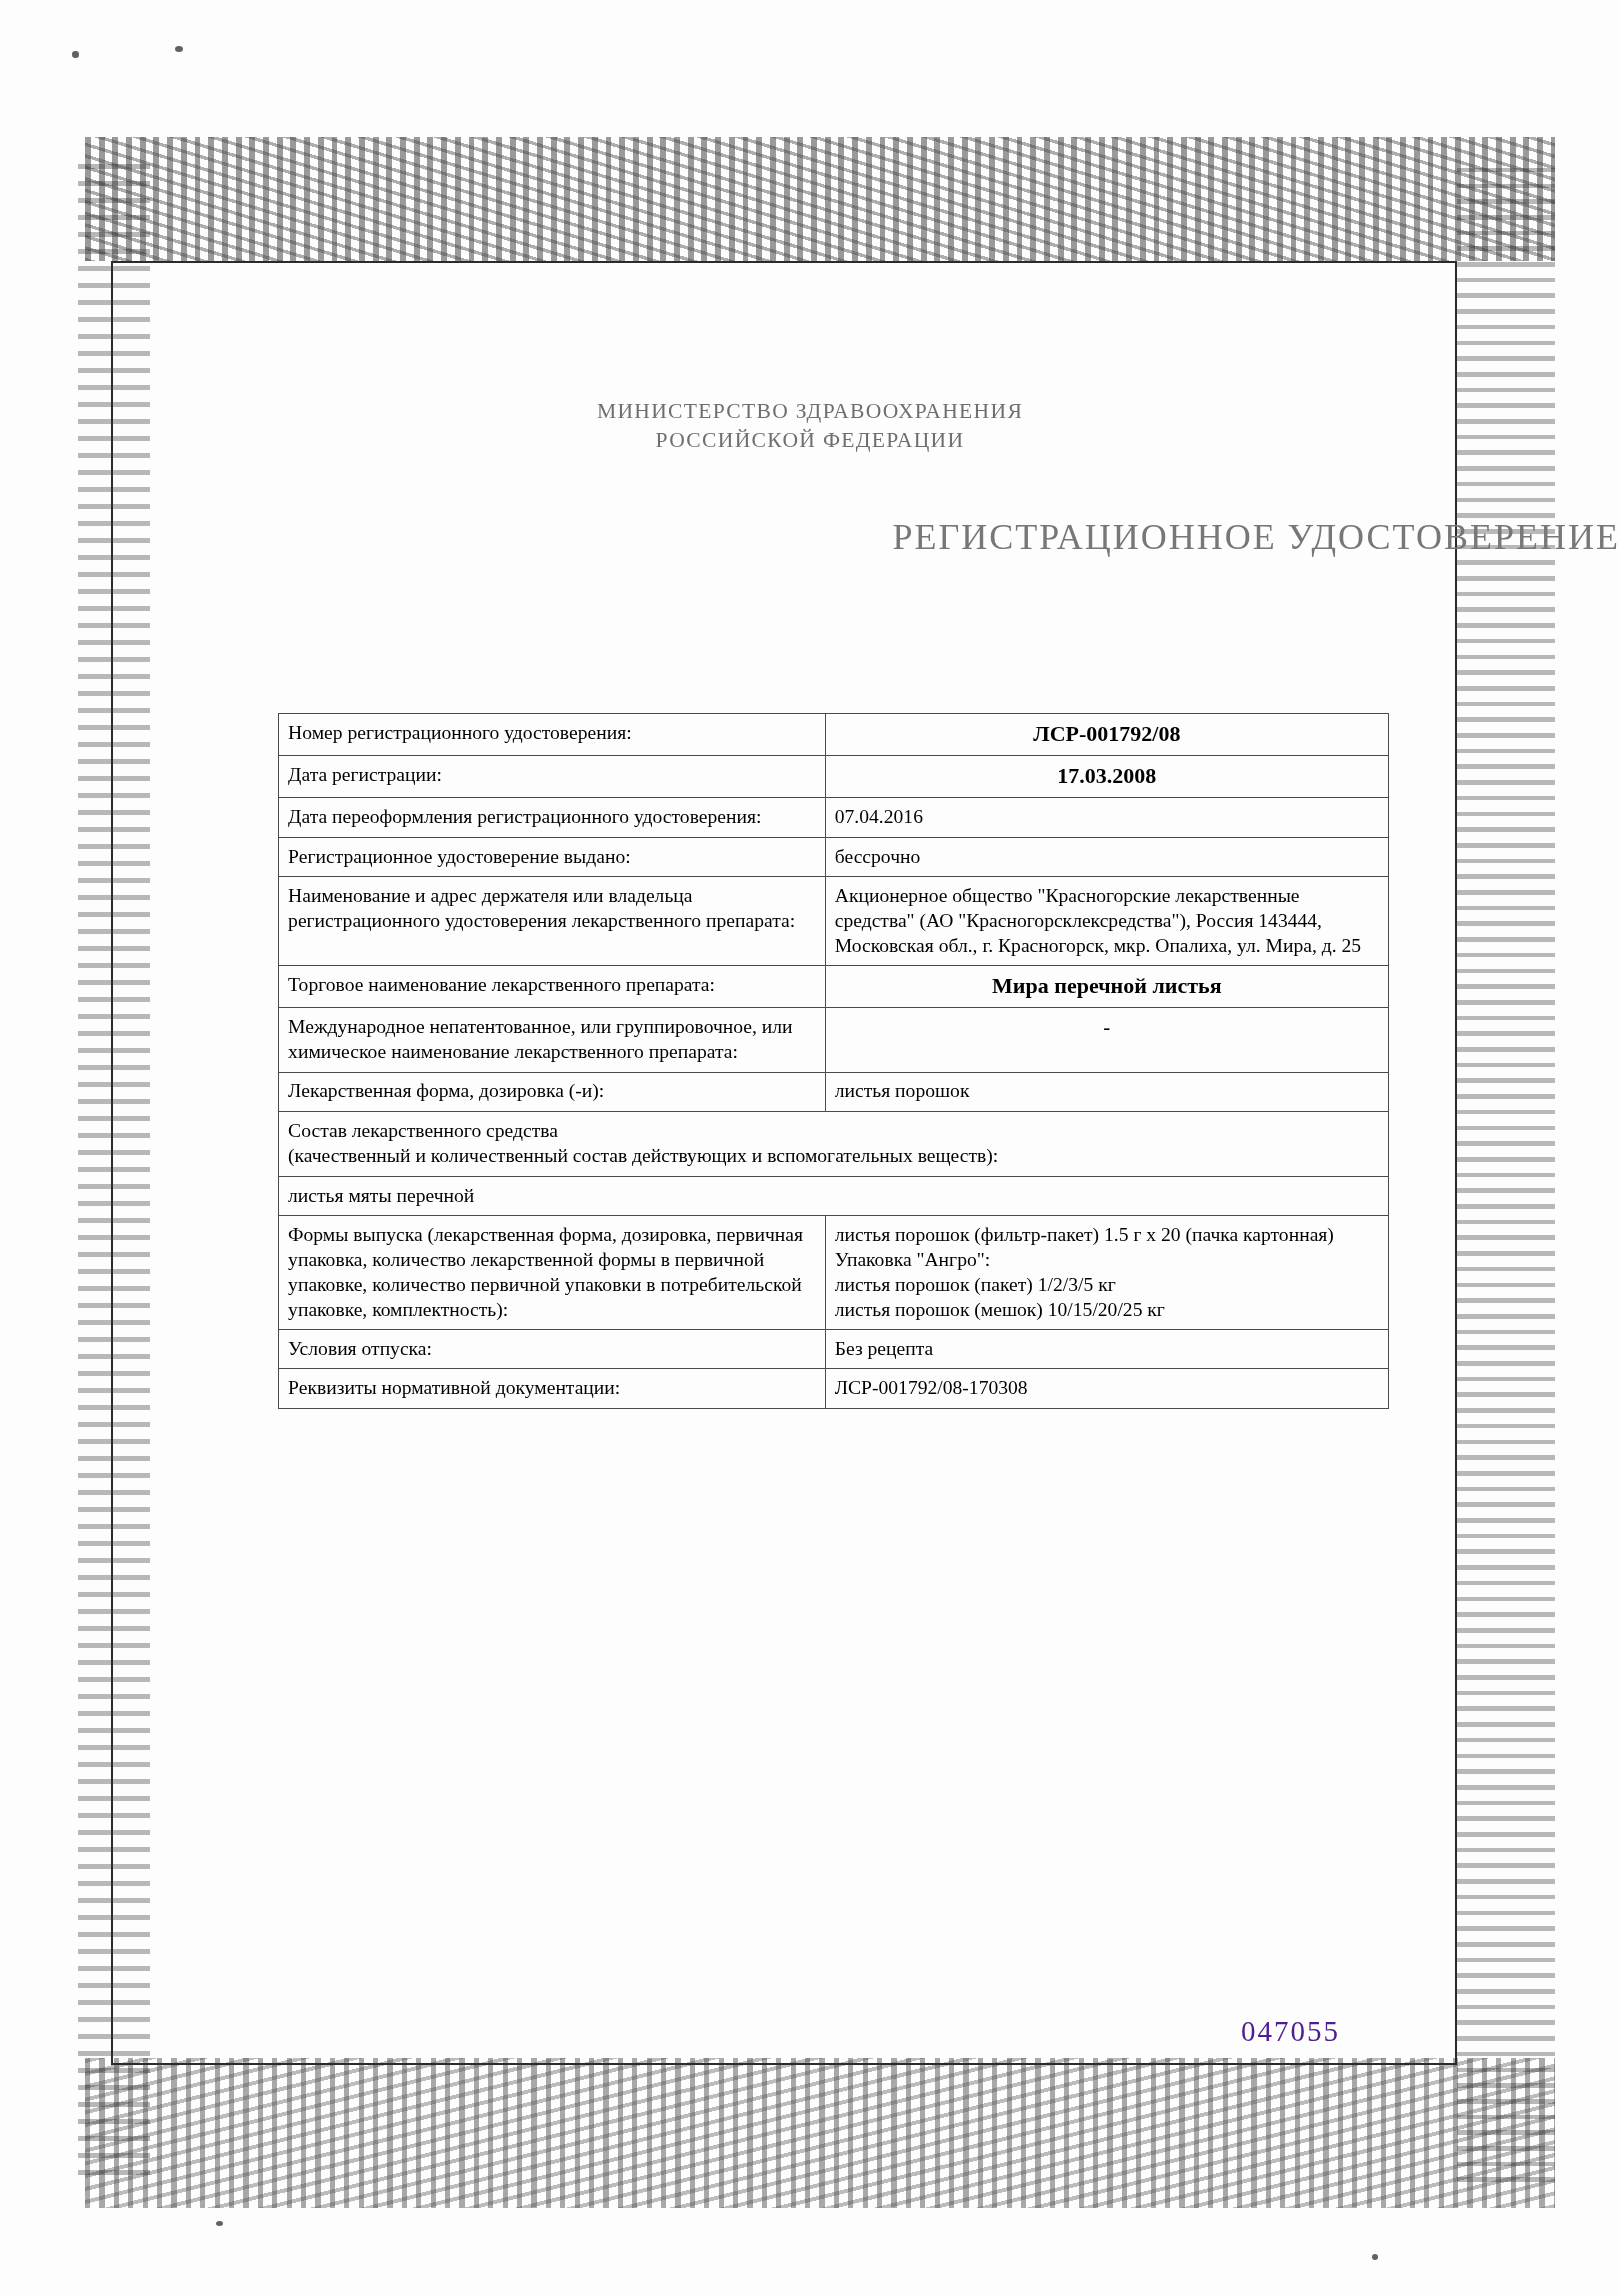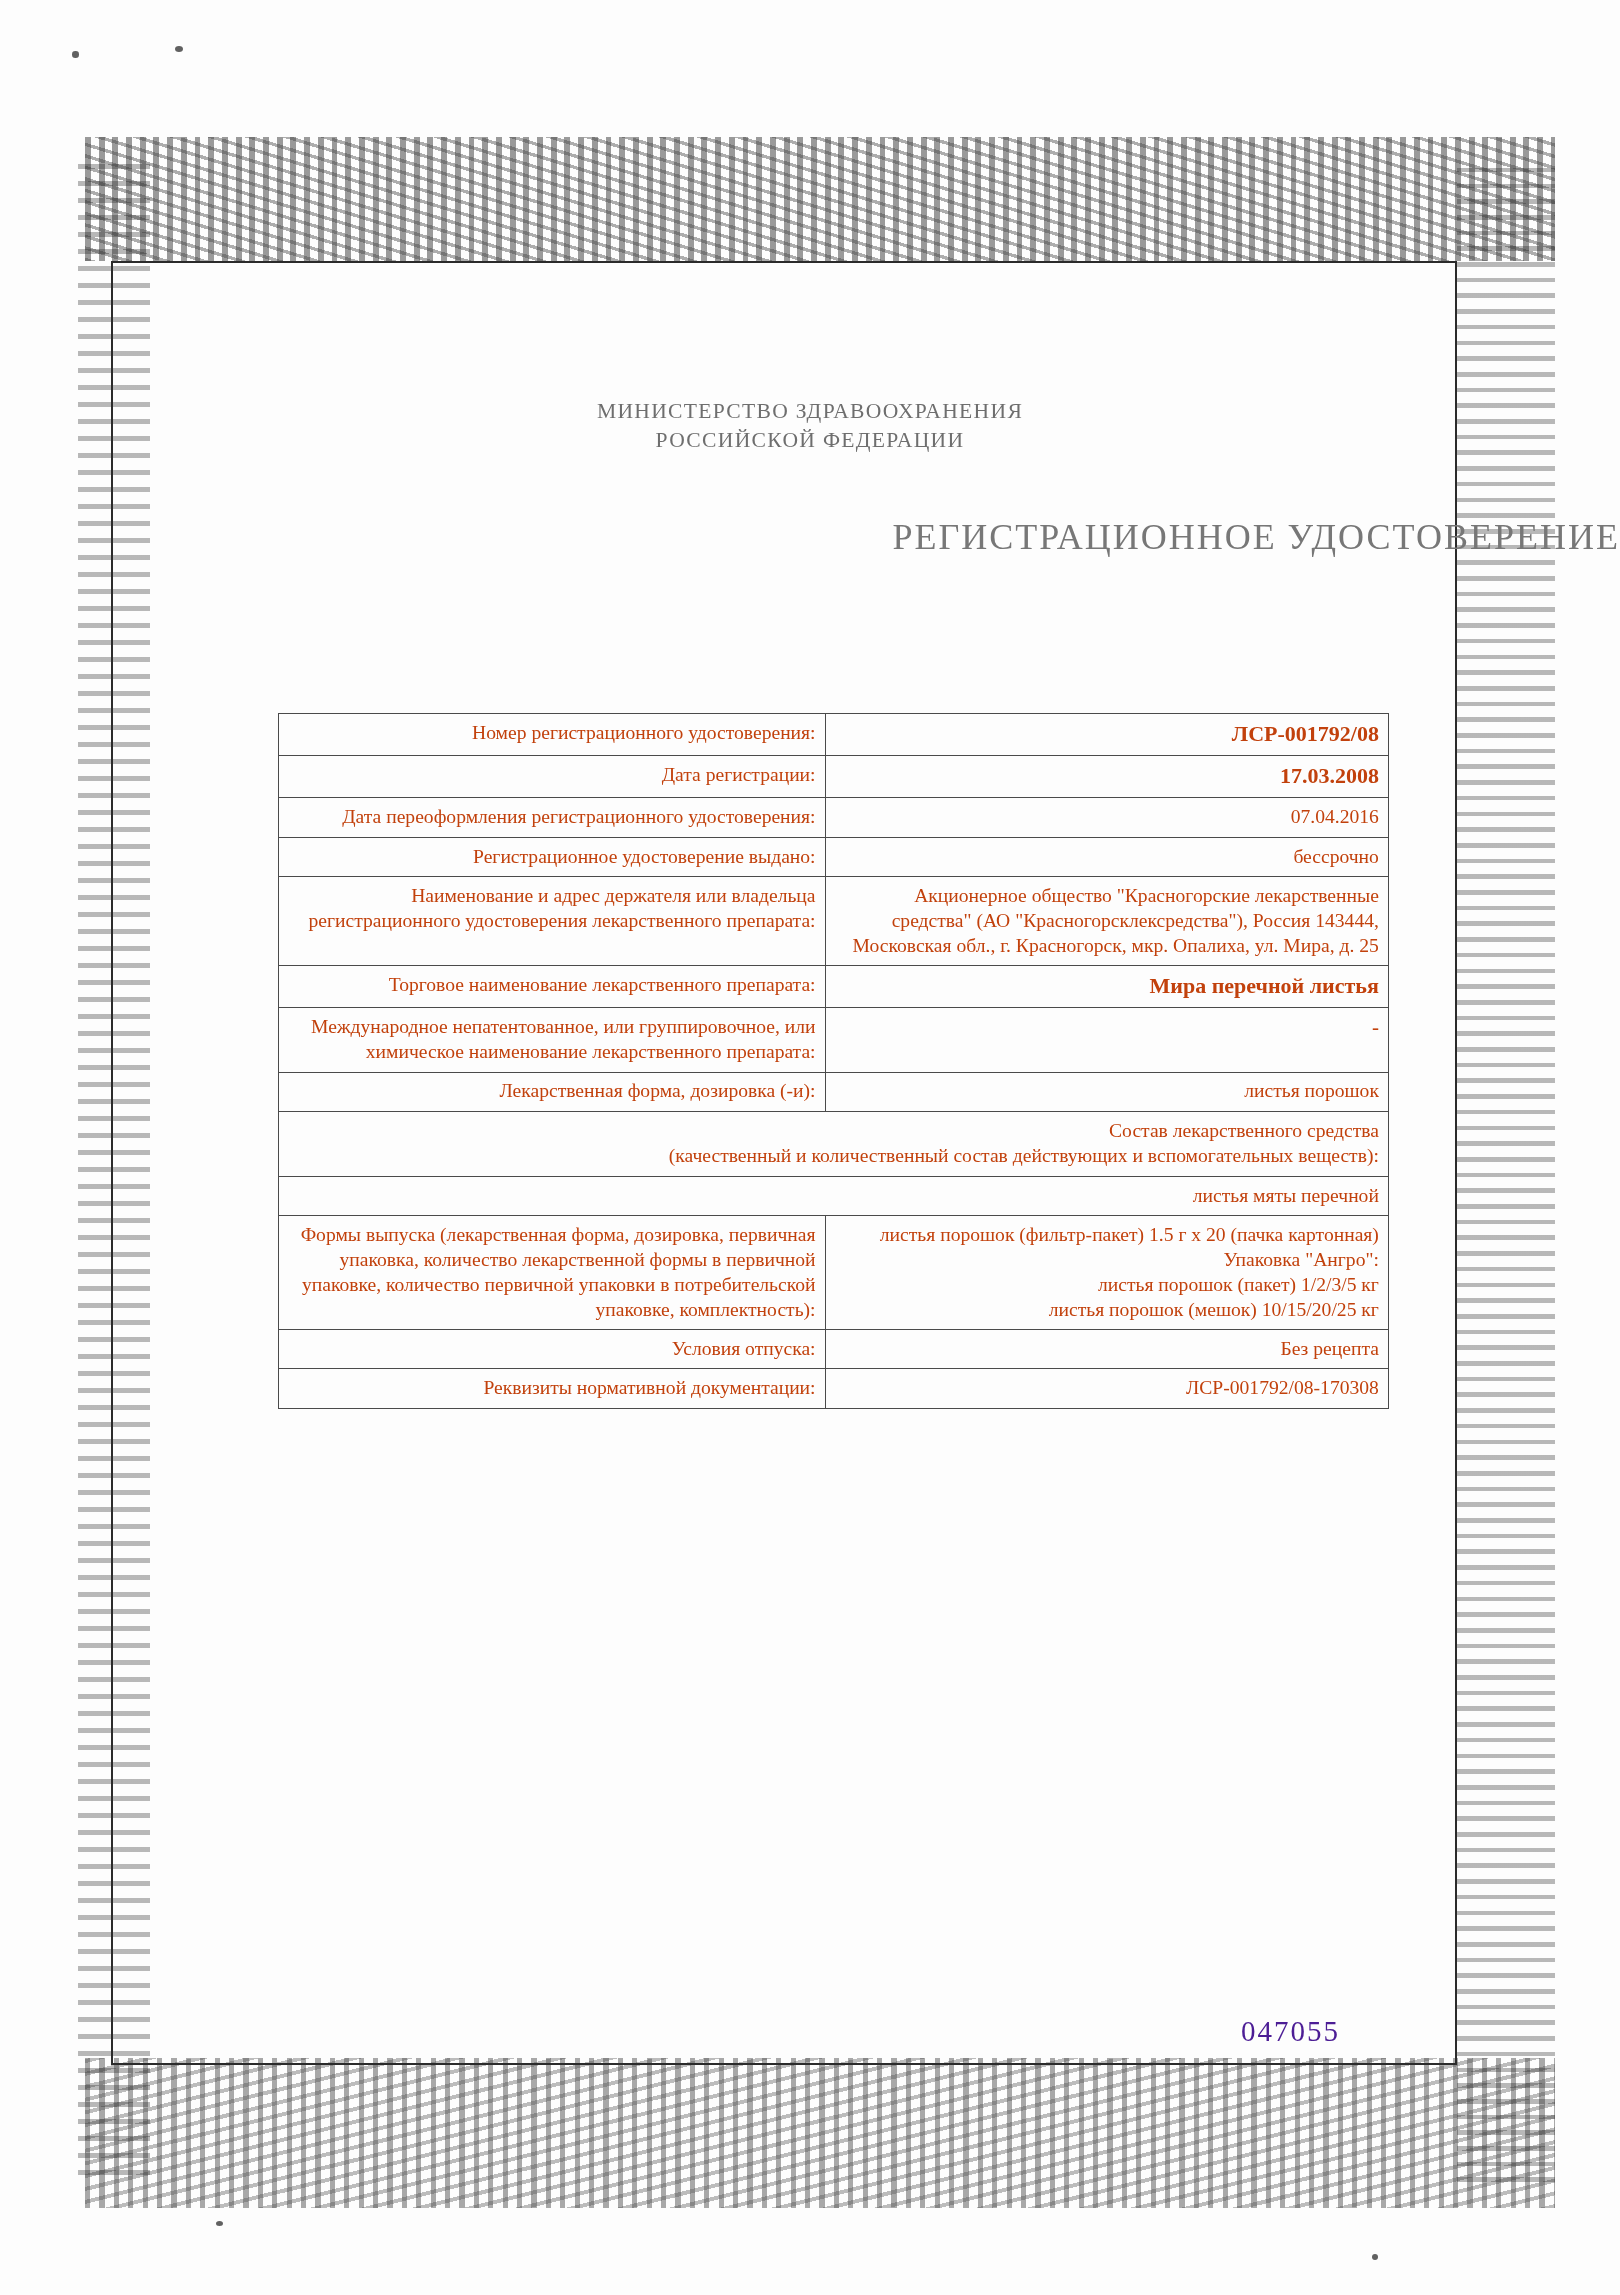--- a/index.html
+++ b/index.html
@@ -135,22 +135,21 @@
     top: 713px;
     width: 1111px;
     border-collapse: collapse;
     font-size: 19.6px;
     line-height: 1.28;
   }
   .reg-table td {
     border: 0.7px solid #4a4a4a;
     padding: 5.9px 9.1px 7.2px 9.1px;
     vertical-align: top;
-    color: #c2410c;
-    text-align: right;
+    color: #000000;
   }
   .col-label { width: 549px; }
   .col-value { width: 562px; }
   .big-center {
     text-align: center;
     font-weight: bold;
     font-size: 22px;
   }
   .trade-name {
     text-align: center;

